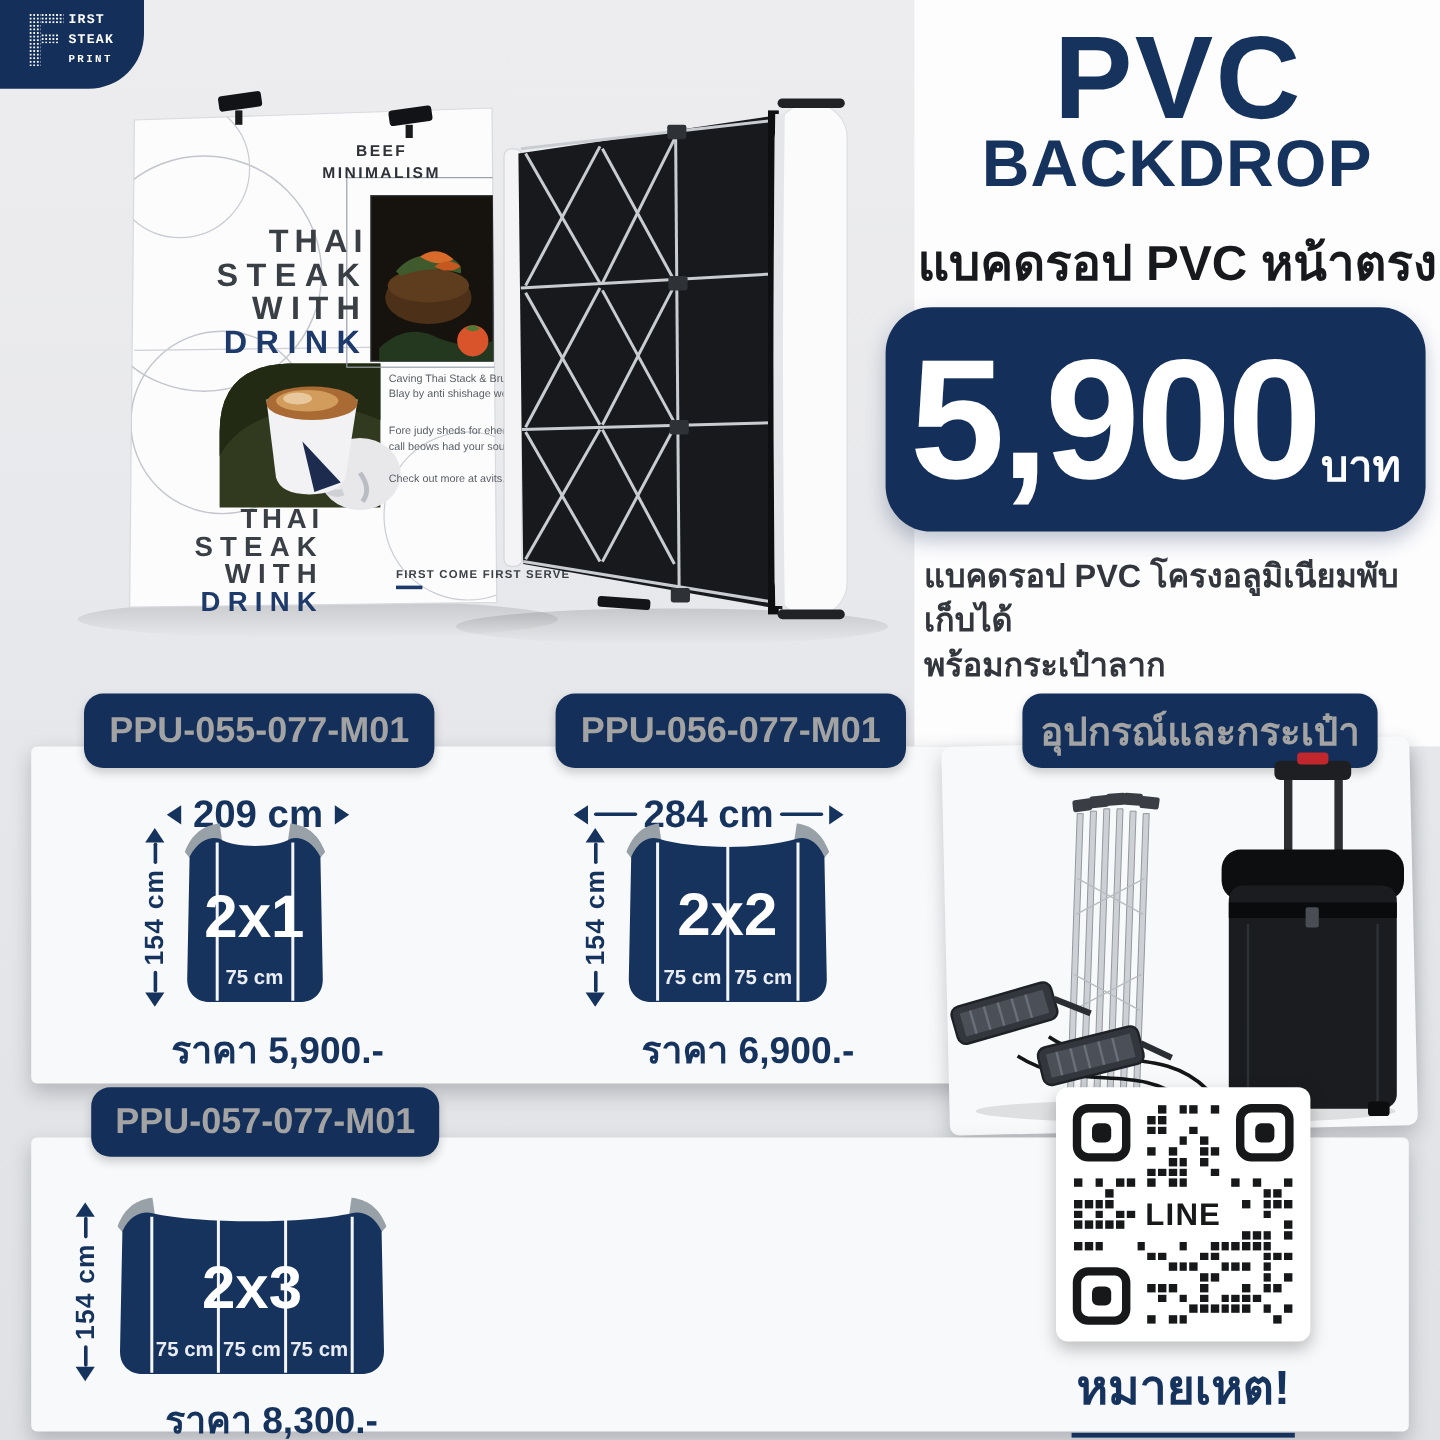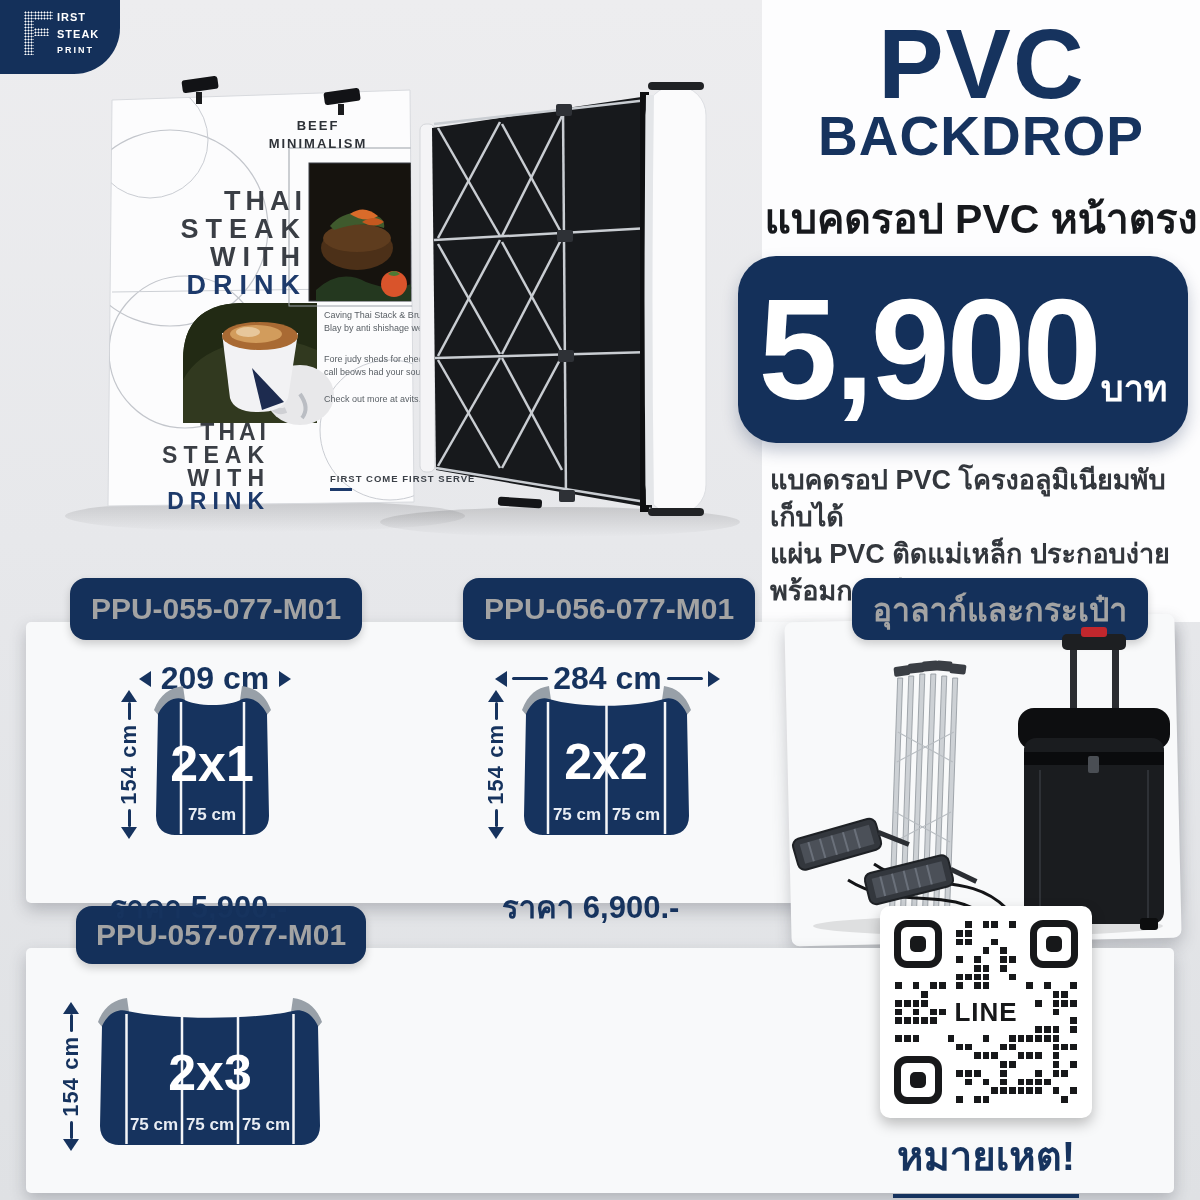--- a/index.html
+++ b/index.html
@@ -14,42 +14,42 @@
   .title2{left:762px;top:104px;width:438px;text-align:center;font-size:55px;font-weight:900;
           letter-spacing:1px;color:#16335e;}
   .subtitle{left:762px;top:186px;width:438px;text-align:center;font-size:41px;font-weight:800;color:#17191d;}
   .price-box{left:738px;top:256px;width:450px;height:187px;background:#14305a;border-radius:38px;
              box-shadow:0 8px 16px rgba(20,40,80,.25);display:flex;align-items:center;justify-content:center;}
   .price-amount{font-size:142px;font-weight:800;color:#fff;letter-spacing:-3px;line-height:1;}
   .price-unit{font-size:36px;font-weight:800;color:#fff;align-self:flex-end;margin:0 0 26px 2px;}
   .desc{left:770px;top:462px;width:424px;font-size:27px;font-weight:700;color:#33373d;line-height:37px;}
   
   .logo{left:0;top:0;width:120px;height:74px;background:#14305a;border-radius:0 0 46px 0;z-index:9;}
-  .logo-inner{position:absolute;left:24px;top:11px;display:flex;}
+  .logo-inner{position:absolute;left:24px;top:11px;display:flex;font-family:Liberation Mono, monospace;}
   .fbar{background-image:radial-gradient(circle,#ffffff 0.9px,rgba(255,255,255,0) 1.1px);background-size:3px 3px;}
   .logo-text{color:#fff;font-weight:700;margin-left:3px;}
   
   .badge{background:#14305a;border-radius:16px;color:#a3a3a3;font-weight:800;display:flex;
          align-items:center;justify-content:center;box-shadow:0 4px 8px rgba(0,0,0,.18);z-index:6;}
   
   .sheet{background:#f8f9fa;border-radius:5px;box-shadow:0 7px 16px rgba(60,65,75,.28);}
   
   .harrow{display:flex;align-items:center;justify-content:center;gap:5px;z-index:7;}
   .harrow .lbl{font-size:32px;font-weight:800;color:#16335e;white-space:nowrap;}
   .hline{height:3px;background:#16335e;border-radius:2px;}
   .tri{width:0;height:0;display:inline-block;}
   .tri-l{border-top:8px solid transparent;border-bottom:8px solid transparent;border-right:12px solid #16335e;}
   .tri-r{border-top:8px solid transparent;border-bottom:8px solid transparent;border-left:12px solid #16335e;}
   .tri-u{border-left:8px solid transparent;border-right:8px solid transparent;border-bottom:12px solid #16335e;}
   .tri-d{border-left:8px solid transparent;border-right:8px solid transparent;border-top:12px solid #16335e;}
   .varrow{display:flex;flex-direction:column;align-items:center;z-index:7;}
   .vline{width:3px;background:#16335e;border-radius:2px;}
   .vlabel{writing-mode:vertical-rl;transform:rotate(180deg);font-size:22px;font-weight:800;
           color:#16335e;letter-spacing:1px;margin:4px 0;}
-  .price-line{font-size:31px;font-weight:800;color:#16335e;text-align:left;z-index:7;margin-top:32px;}
+  .price-line{font-size:31px;font-weight:800;color:#16335e;text-align:right;z-index:7;}
   .dia-num{font-size:50px;font-weight:800;fill:#fff;}
   .dia-75{font-size:17px;font-weight:700;fill:#e9edf3;}
   
   .note{font-size:28px;font-weight:700;color:#41464c;line-height:38px;z-index:7;}
   .qr-card{left:880px;top:906px;width:212px;height:212px;background:#fff;border-radius:10px;
            box-shadow:0 6px 14px rgba(0,0,0,.25);z-index:8;}
   #qr-grid{position:absolute;left:14px;top:14px;width:184px;height:184px;}
   .qm{position:absolute;background:#17181a;}
   .finder{position:absolute;border:7px solid #17181a;border-radius:13px;width:34px;height:34px;}
   .finder-dot{position:absolute;left:9px;top:9px;width:16px;height:16px;background:#17181a;border-radius:5px;}
@@ -204,36 +204,35 @@
   <div class="abs title2">BACKDROP</div>
   <div class="abs subtitle">แบคดรอป PVC หน้าตรง</div>
 
   <div class="abs price-box">
     <span class="price-amount">5,900</span>
     <span class="price-unit">บาท</span>
   </div>
 
   <div class="abs desc">
     <div>แบคดรอป PVC โครงอลูมิเนียมพับเก็บได้</div>
-    <div>แผ่น PVC ติดแม่เหล็ก ประกอบง่าย</div>
     <div>พร้อมกระเป๋าลาก</div>
   </div>
 
   <div class="abs sheet" style="left:26px;top:622px;width:1148px;height:281px;"></div>
   <div class="abs sheet" style="left:788px;top:618px;width:390px;height:324px;transform:rotate(-1.3deg);border-radius:8px;"></div>
   <div class="abs sheet" style="left:26px;top:948px;width:1148px;height:245px;"></div>
 
   <div class="abs badge" style="left:70px;top:578px;width:292px;height:62px;font-size:30px;">
     <span>PPU-055-077-M01</span>
   </div>
   <div class="abs badge" style="left:463px;top:578px;width:292px;height:62px;font-size:30px;">
     <span>PPU-056-077-M01</span>
   </div>
   <div class="abs badge" style="left:852px;top:578px;width:296px;height:62px;font-size:32px;">
-    <span>อุาลาก์และกระเป๋า</span>
+    <span>อุปกรณ์และกระเป๋า</span>
   </div>
   <div class="abs badge" style="left:76px;top:906px;width:290px;height:58px;font-size:30px;">
     <span>PPU-057-077-M01</span>
   </div>
 
   <div class="abs harrow" style="left:140px;top:660px;width:150px;">
     <span class="tri tri-l"></span>
       <span class="hline" style="width:4px;"></span>
     <span class="lbl">209 cm</span>
     <span class="hline" style="width:4px;"></span>
@@ -250,21 +249,21 @@
     <path d="M4,24 C10,8 20,2 33,0 L35,14 C24,16 13,19 9,30 Z" fill="#98a0a8"></path>
     <path d="M121,24 C115,8 105,2 92,0 L90,14 C101,16 112,19 116,30 Z" fill="#98a0a8"></path>
     <path d="M8,28 C16,13 26,11 33,13 C46,21 79,21 92,13 C99,11 109,13 117,28 L119,130 C119,143 110,149 100,149 L25,149 C15,149 6,143 6,130 Z" fill="#16335e"></path>
     <line x1="31" y1="16" x2="31" y2="148" stroke="#f4f6f8" stroke-width="2.5"></line>
     <line x1="94" y1="16" x2="94" y2="148" stroke="#f4f6f8" stroke-width="2.5"></line>
     <text x="62" y="95" text-anchor="middle" class="dia-num">2x1</text>
     <text x="62" y="134" text-anchor="middle" class="dia-75">75 cm</text>
   </svg>
   <div class="abs price-line" style="left:110px;top:850px;width:210px;">ราคา 5,900.-</div>
 
-  <div class="abs harrow" style="left:495px;top:660px;width:225px;">
+  <div class="abs harrow" style="left:478px;top:660px;width:225px;">
     <span class="tri tri-l"></span>
       <span class="hline" style="width:38px;"></span>
     <span class="lbl">284 cm</span>
     <span class="hline" style="width:38px;"></span>
       <span class="tri tri-r"></span>
   </div>
   <div class="abs varrow" style="left:483px;top:690px;height:150px;">
     <span class="tri tri-u"></span>
       <span class="vline" style="height:18px;"></span>
     <span class="vlabel">154 cm</span>

